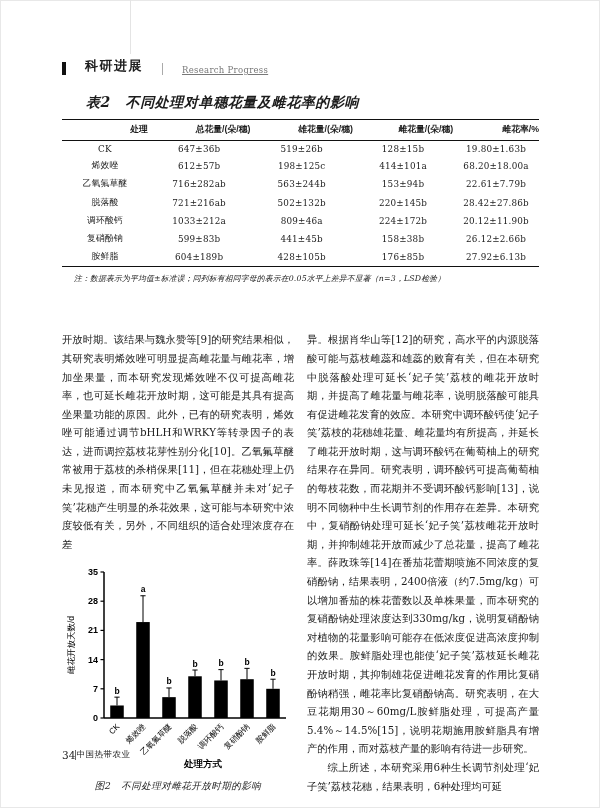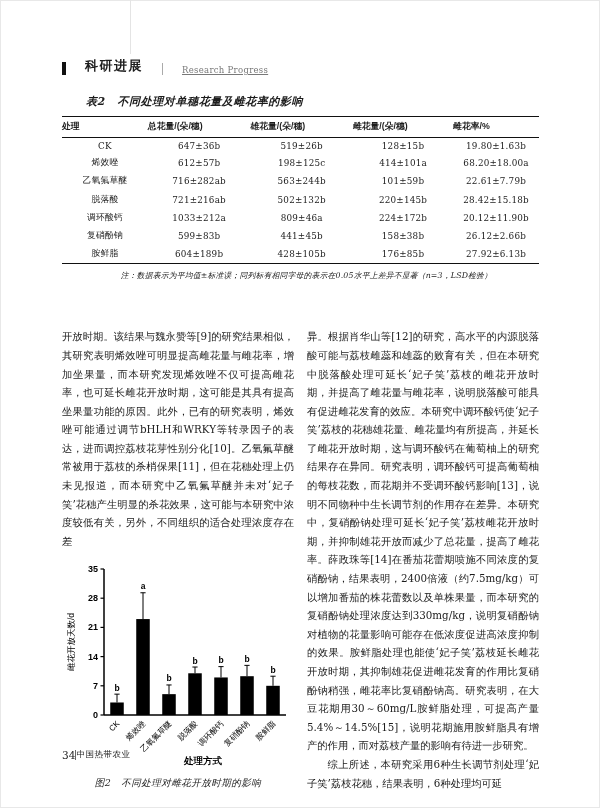--- a/index.html
+++ b/index.html
@@ -6,28 +6,28 @@
   .page{position:relative;width:600px;height:808px;background:#ffffff;margin:0 auto;
         font-family:"DejaVu Serif","Liberation Serif",serif;color:#1c1c1c;overflow:hidden;
         box-shadow:0 0 0 1px #e8e8e8 inset;}
   .top-mark{position:absolute;left:130px;top:0;width:1px;height:54px;background:#e4e4e4;}
   .content{position:absolute;left:62px;top:58px;width:477px;}
   .section-header{display:flex;align-items:flex-end;gap:19px;height:17px;}
   .section-bar{width:4px;height:13px;background:#111;}
   .section-title{font-family:"Liberation Sans",sans-serif;font-weight:bold;font-size:13px;letter-spacing:1.5px;}
   .section-divider{width:1px;height:12px;background:#aaa;}
   .section-title-en{font-size:8.5px;color:#787878;letter-spacing:0.3px;text-decoration:underline;}
-  .table-title{margin:19px 0 0 24px;font-size:11px;font-weight:bold;font-style:italic;letter-spacing:0.6px;}
+  .table-title{margin:19px 0 0 24px;font-size:14px;font-weight:bold;font-style:italic;letter-spacing:0.6px;}
   table.data-table{width:100%;border-collapse:collapse;margin-top:7px;
         border-top:1.6px solid #111;border-bottom:1.6px solid #111;font-size:8.8px;}
   table.data-table th{font-family:"Liberation Sans",sans-serif;font-weight:bold;font-size:8.8px;
-        padding:4px 0;border-bottom:0.9px solid #111;text-align:left;}
+        padding:4px 0;border-bottom:0.9px solid #111;text-align:right;}
   table.data-table td{text-align:center;padding:3.1px 0;letter-spacing:0.2px;}
   col.c1{width:18%;}col.c2{width:21.5%;}col.c3{width:21.5%;}col.c4{width:21%;}col.c5{width:18%;}
-  .table-note{margin-top:6px;padding-left:12px;font-size:7.8px;font-style:italic;color:#222;letter-spacing:0.2px;text-align:center;}
+  .table-note{margin-top:6px;padding-left:12px;font-size:7.8px;font-style:italic;color:#222;letter-spacing:0.2px;}
   .columns{display:flex;gap:13px;margin-top:46px;}
   .col{width:232px;font-size:10.3px;line-height:18.6px;text-align:justify;}
   .col p{margin:0;}
   .col p.indent{text-indent:2em;}
   figure{margin:5px 0 0 0;text-align:center;}
   svg.chart{width:228px;height:212px;}
   svg.chart text{font-family:"Liberation Sans",sans-serif;fill:#000;}
   figcaption{font-size:9.5px;font-style:italic;margin-top:1px;letter-spacing:0.5px;}
   .continue-note{text-align:right;font-size:9px;margin-top:12px;font-style:italic;letter-spacing:0.5px;}
   footer{position:absolute;left:62px;top:749px;display:flex;align-items:center;gap:0;}
@@ -81,29 +81,29 @@
             <td>烯效唑</td>
             <td>612±57b</td>
             <td>198±125c</td>
             <td>414±101a</td>
             <td>68.20±18.00a</td>
           </tr>
           <tr>
             <td>乙氧氟草醚</td>
             <td>716±282ab</td>
             <td>563±244b</td>
-            <td>101±59b</td>
+            <td>153±94b</td>
             <td>22.61±7.79b</td>
           </tr>
           <tr>
             <td>脱落酸</td>
             <td>721±216ab</td>
             <td>502±132b</td>
             <td>220±145b</td>
-            <td>28.42±15.18b</td>
+            <td>28.42±27.86b</td>
           </tr>
           <tr>
             <td>调环酸钙</td>
             <td>1033±212a</td>
             <td>809±46a</td>
             <td>224±172b</td>
             <td>20.12±11.90b</td>
           </tr>
           <tr>
             <td>复硝酚钠</td>

